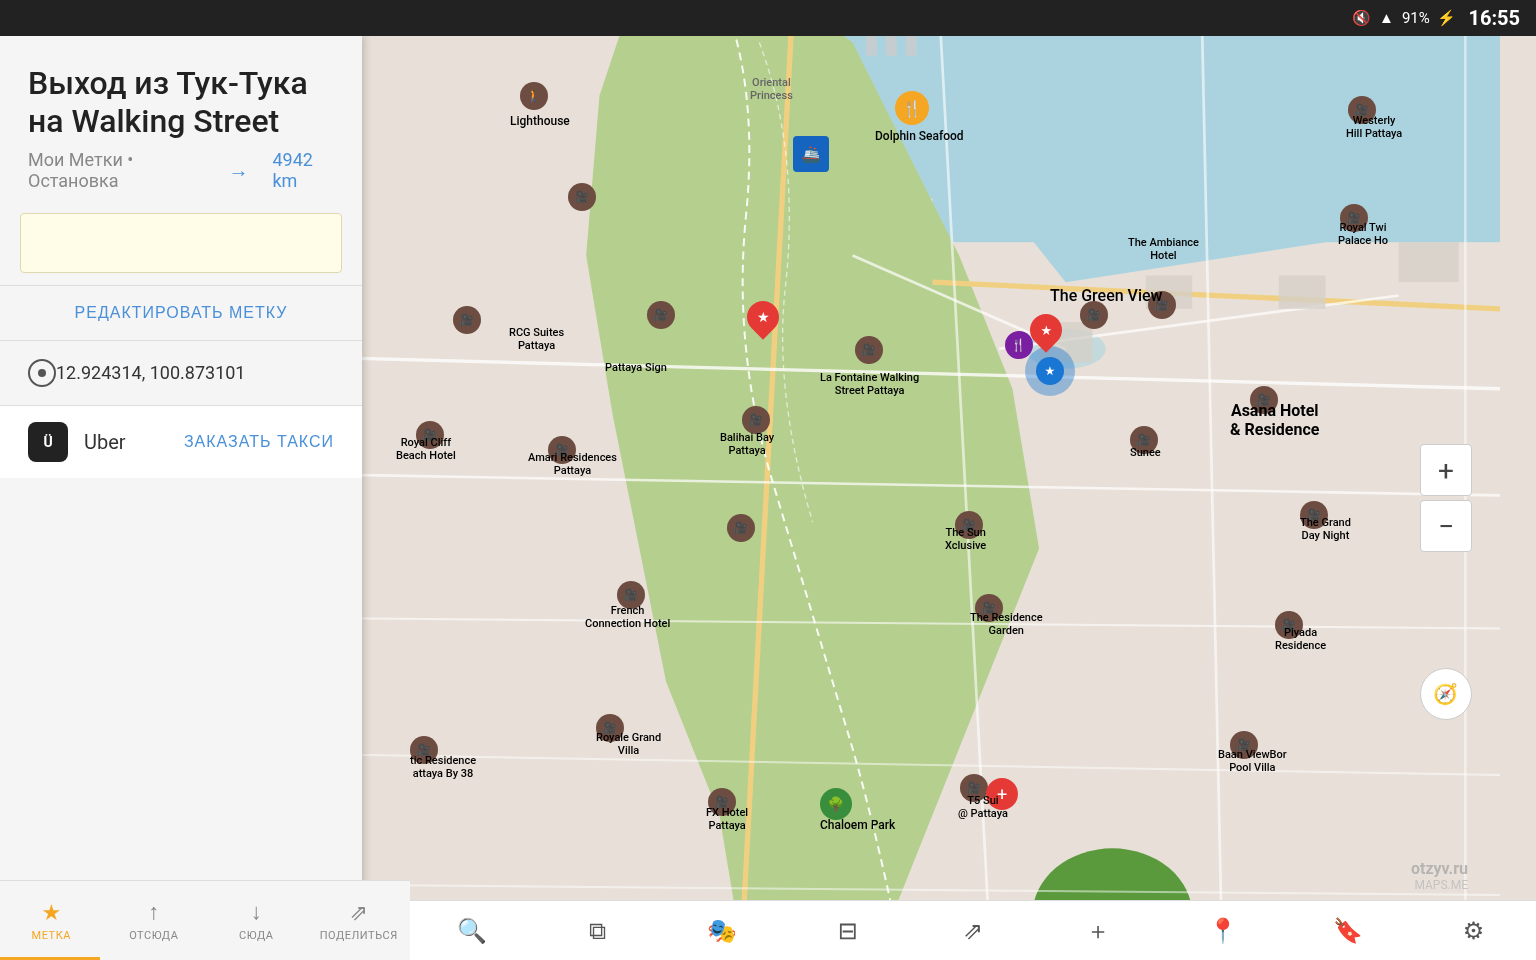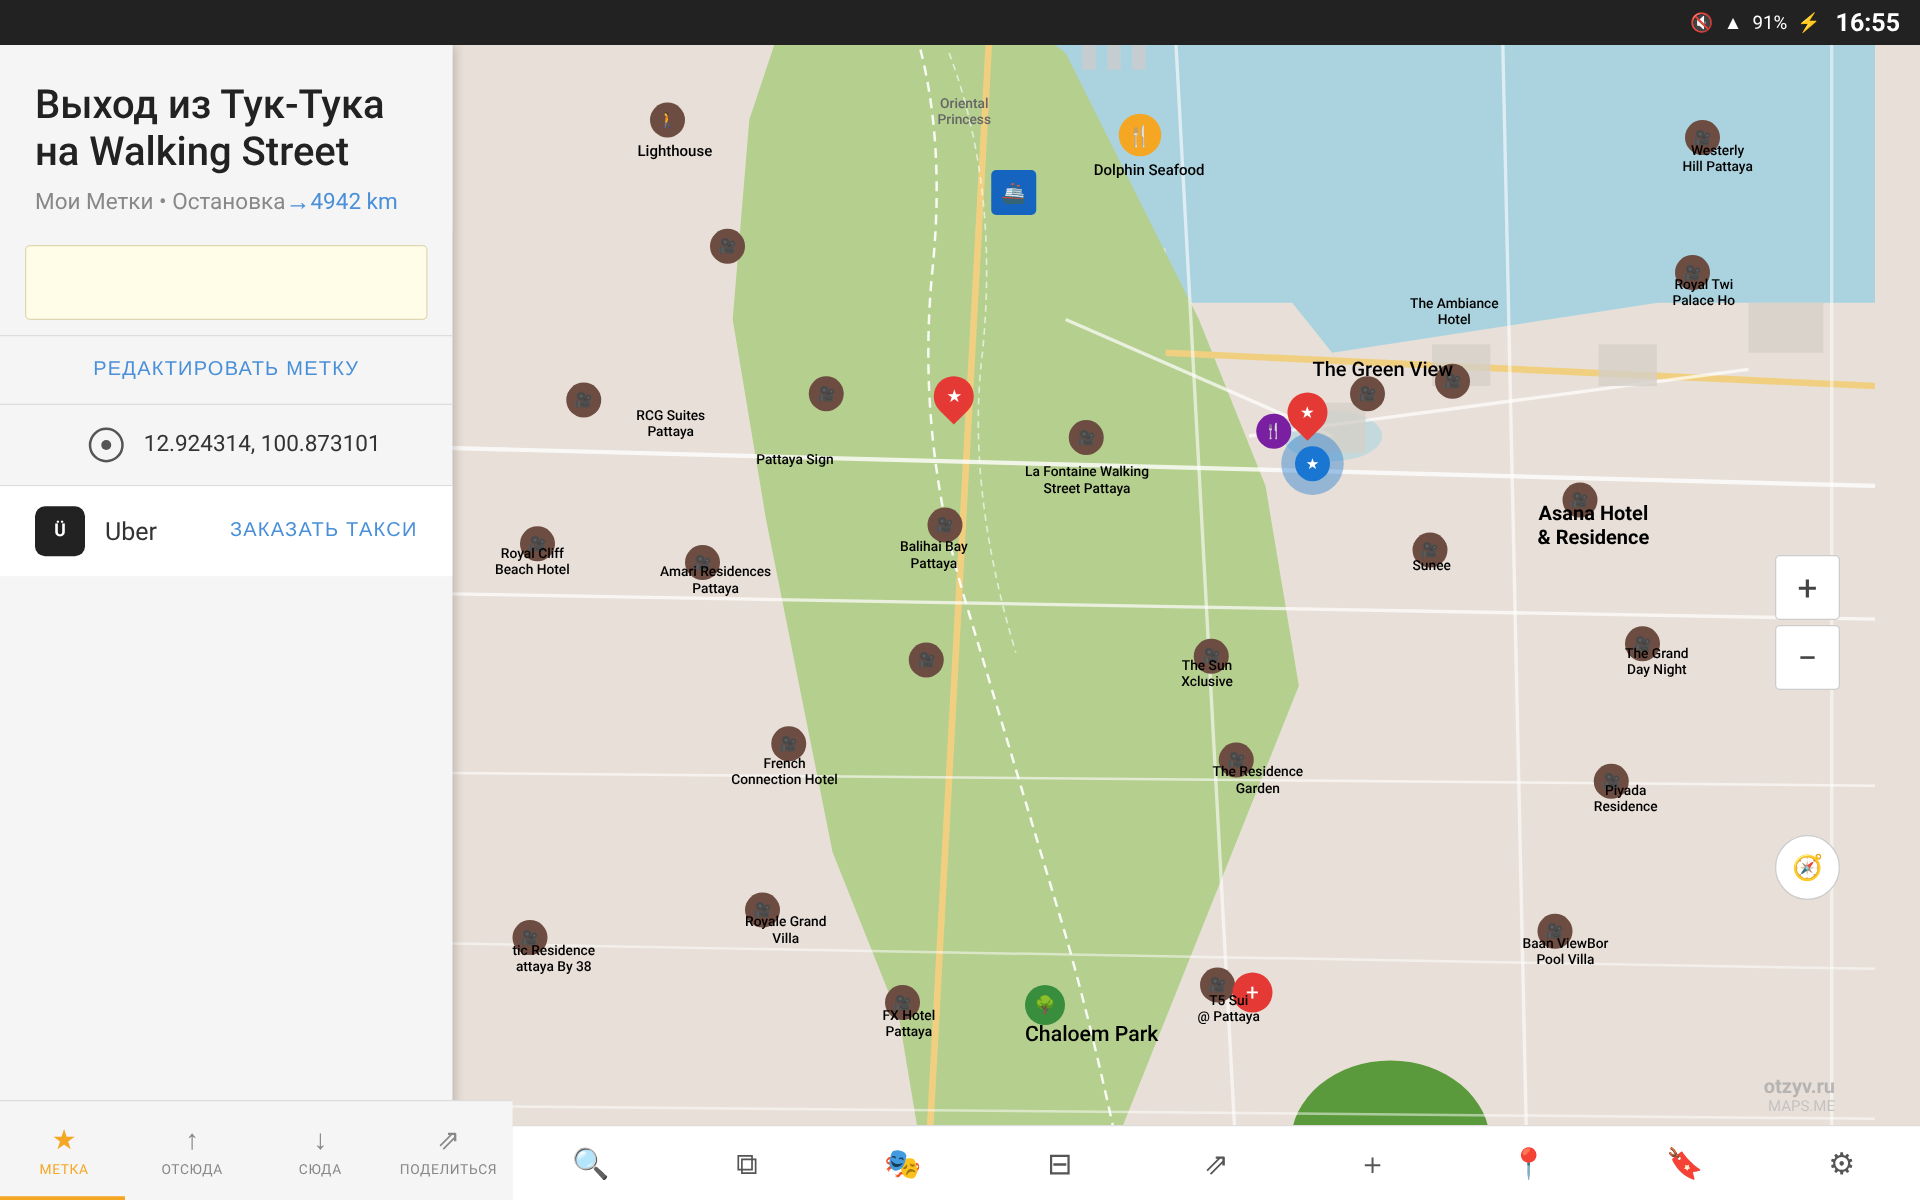--- a/index.html
+++ b/index.html
@@ -33,21 +33,21 @@
     #panel-content { flex: 1; overflow-y: auto; }
 
     #panel-header {
       padding: 28px 28px 10px 28px; background: #f5f5f5;
     }
     #panel-title {
       font-size: 32px; font-weight: 500; color: #222; line-height: 1.2;
     }
     #panel-subtitle {
       font-size: 18px; color: #888; margin-top: 8px;
-      display: flex; align-items: center; gap: 0;
+      display: flex; align-items: center; gap: 24px;
     }
     .arrow-icon { color: #4a90d9; font-size: 20px; }
     .distance { color: #4a90d9; font-size: 18px; }
 
     #ad-banner {
       margin: 12px 20px; height: 60px; background: #fffde7;
       border: 1px solid #e0d8b0; border-radius: 4px;
     }
 
     #panel-divider { height: 1px; background: #ddd; margin: 0 0; }
@@ -56,21 +56,21 @@
       padding: 18px 28px; display: flex; justify-content: center;
     }
     #edit-btn {
       color: #4a90d9; font-size: 16px; font-weight: 500; letter-spacing: 1px;
       background: none; border: none; cursor: pointer; text-transform: uppercase;
     }
 
     #panel-divider2 { height: 1px; background: #ddd; }
 
     #coords-row {
-      padding: 18px 28px; display: flex; align-items: center; gap: 16px; margin-left: 43px;
+      padding: 18px 28px; display: flex; align-items: center; 
     }
     .coords-icon { width: 28px; height: 28px; border: 2.5px solid #555; border-radius: 50%; display: flex; align-items: center; justify-content: center; position: relative; }
     .coords-inner { width: 8px; height: 8px; background: #555; border-radius: 50%; }
     .coords-text { font-size: 18px; color: #333; }
 
     #panel-divider3 { height: 1px; background: #ddd; }
 
     #uber-row {
       padding: 16px 28px; display: flex; align-items: center; gap: 16px;
       background: #fff;
@@ -418,21 +418,21 @@
     <div class="brown-circle">🎥</div>
   </div>
   <div class="map-marker" style="left:706px; top:770px;">
     <div class="label-text" style="top:0; font-size:11px;">FX Hotel<br>Pattaya</div>
   </div>
 
   <div class="map-marker" style="left:820px; top:752px;">
     <div class="green-circle">🌳</div>
   </div>
   <div class="map-marker" style="left:820px; top:782px;">
-    <div class="label-text" style="top:0; font-size:17px;">Chaloem Park</div>
+    <div class="label-text" style="top:0; font-size:12px;">Chaloem Park</div>
   </div>
 
   <div class="map-marker" style="left:960px; top:738px;">
     <div class="brown-circle">🎥</div>
   </div>
   <div class="map-marker" style="left:986px; top:742px;">
     <div class="red-cross-pin">+</div>
   </div>
   <div class="map-marker" style="left:958px; top:758px;">
     <div class="label-text" style="top:0; font-size:11px;">T5 Sui<br>@ Pattaya</div>

